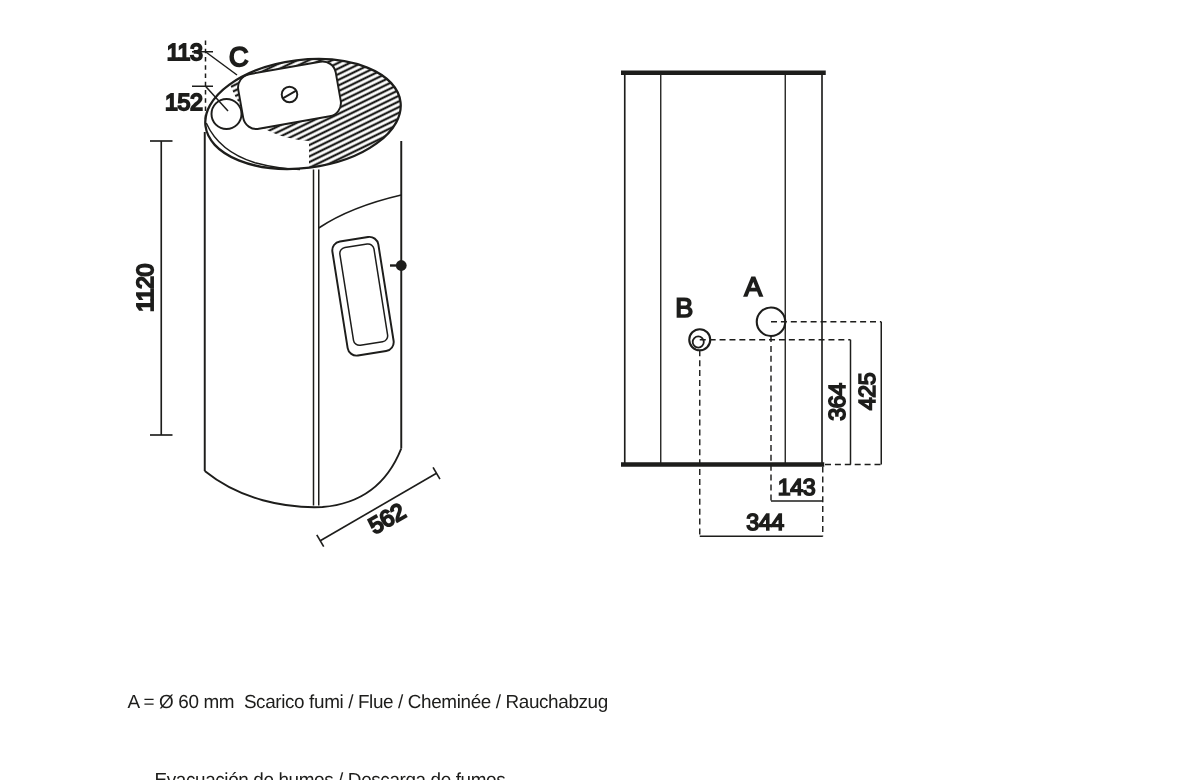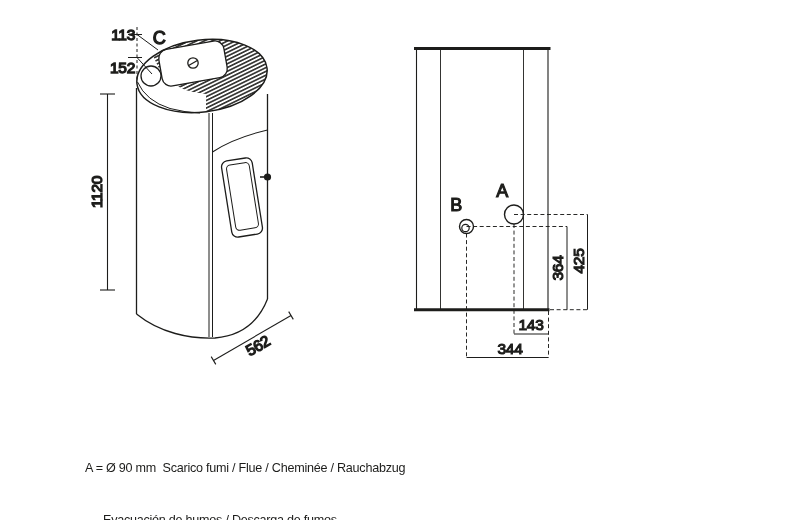--- a/index.html
+++ b/index.html
@@ -136,20 +136,20 @@
 
     <text class="dimtext" text-anchor="middle" x="558" y="273" transform="rotate(-90 558 268)">364</text>
     <text class="dimtext" text-anchor="middle" x="578.5" y="266" transform="rotate(-90 578.5 261)">425</text>
     <text class="dimtext" text-anchor="middle" x="531" y="330">143</text>
     <text class="dimtext" text-anchor="middle" x="510" y="353.5">344</text>
   </g>
 </svg>
 
 <div class="legend">
   <div class="entry">
-    <div class="l1">A = Ø 90 mm  Scarico fumi / Flue / Cheminée / Rauchabzug</div>
+    <div class="l1">A = Ø 60 mm  Scarico fumi / Flue / Cheminée / Rauchabzug</div>
     <div class="l2">Evacuación de humos / Descarga de fumos</div>
   </div>
   
   
 </div>
 
 </div>
 
 </body></html>

